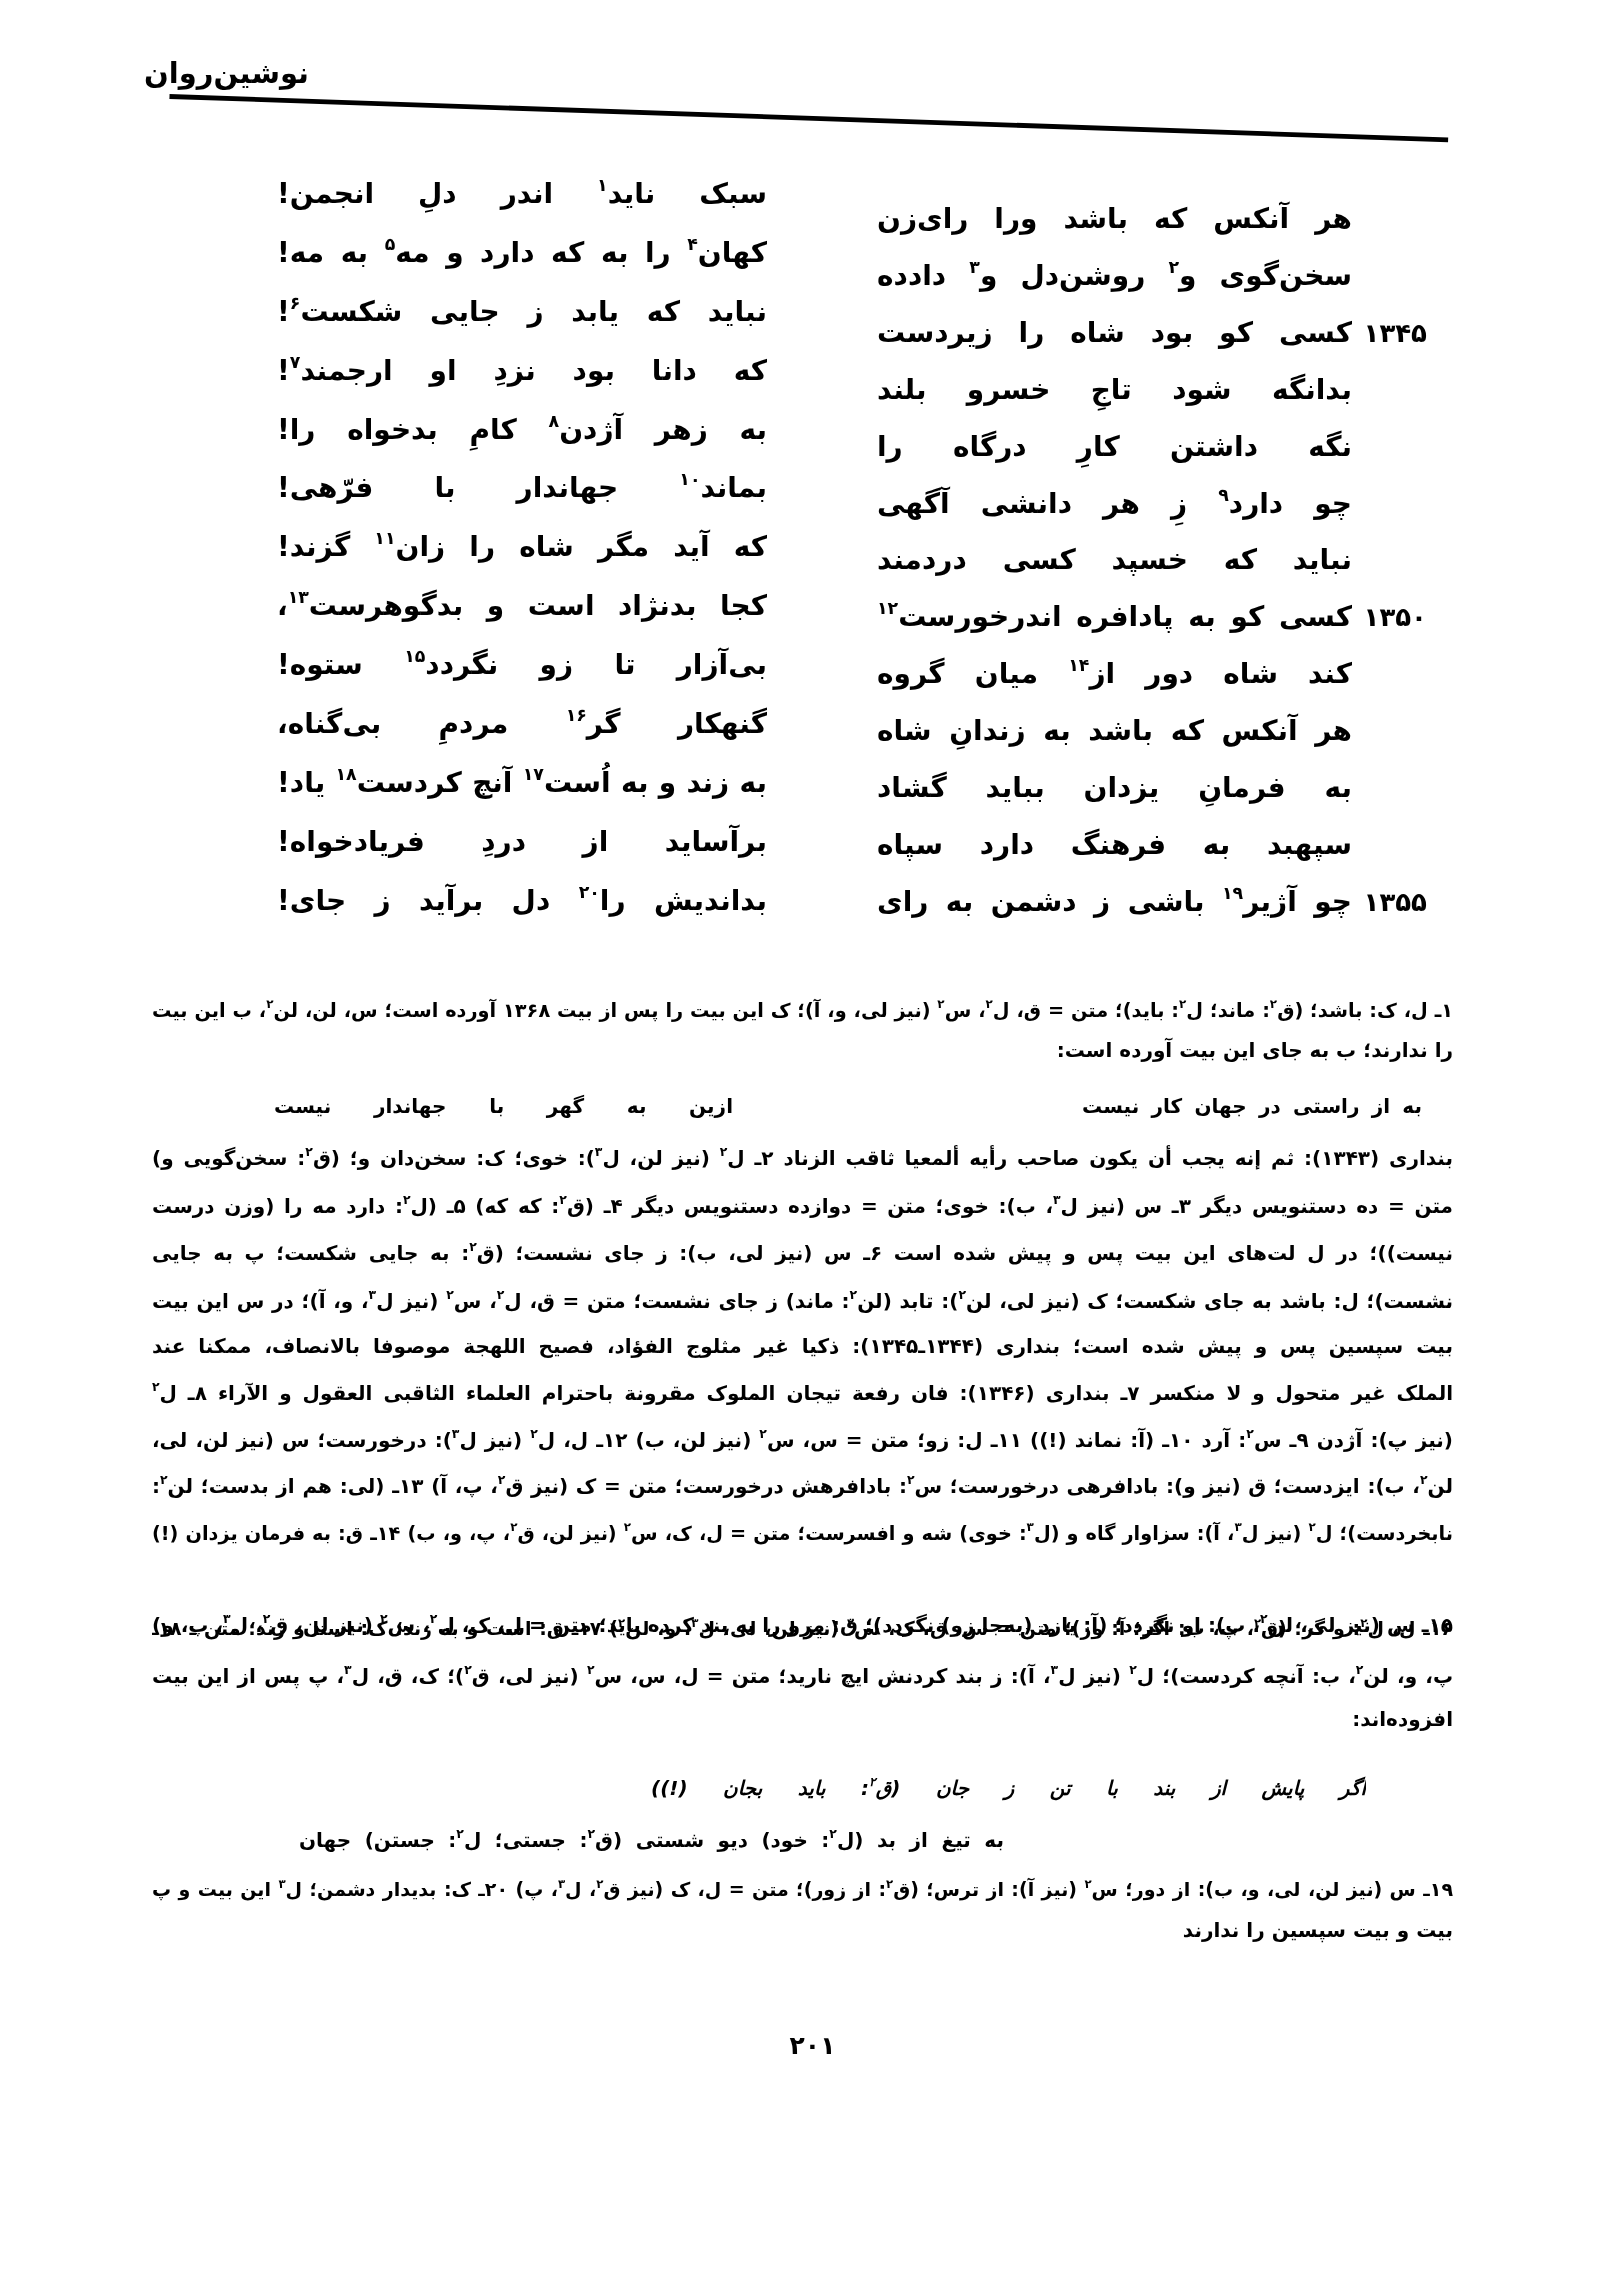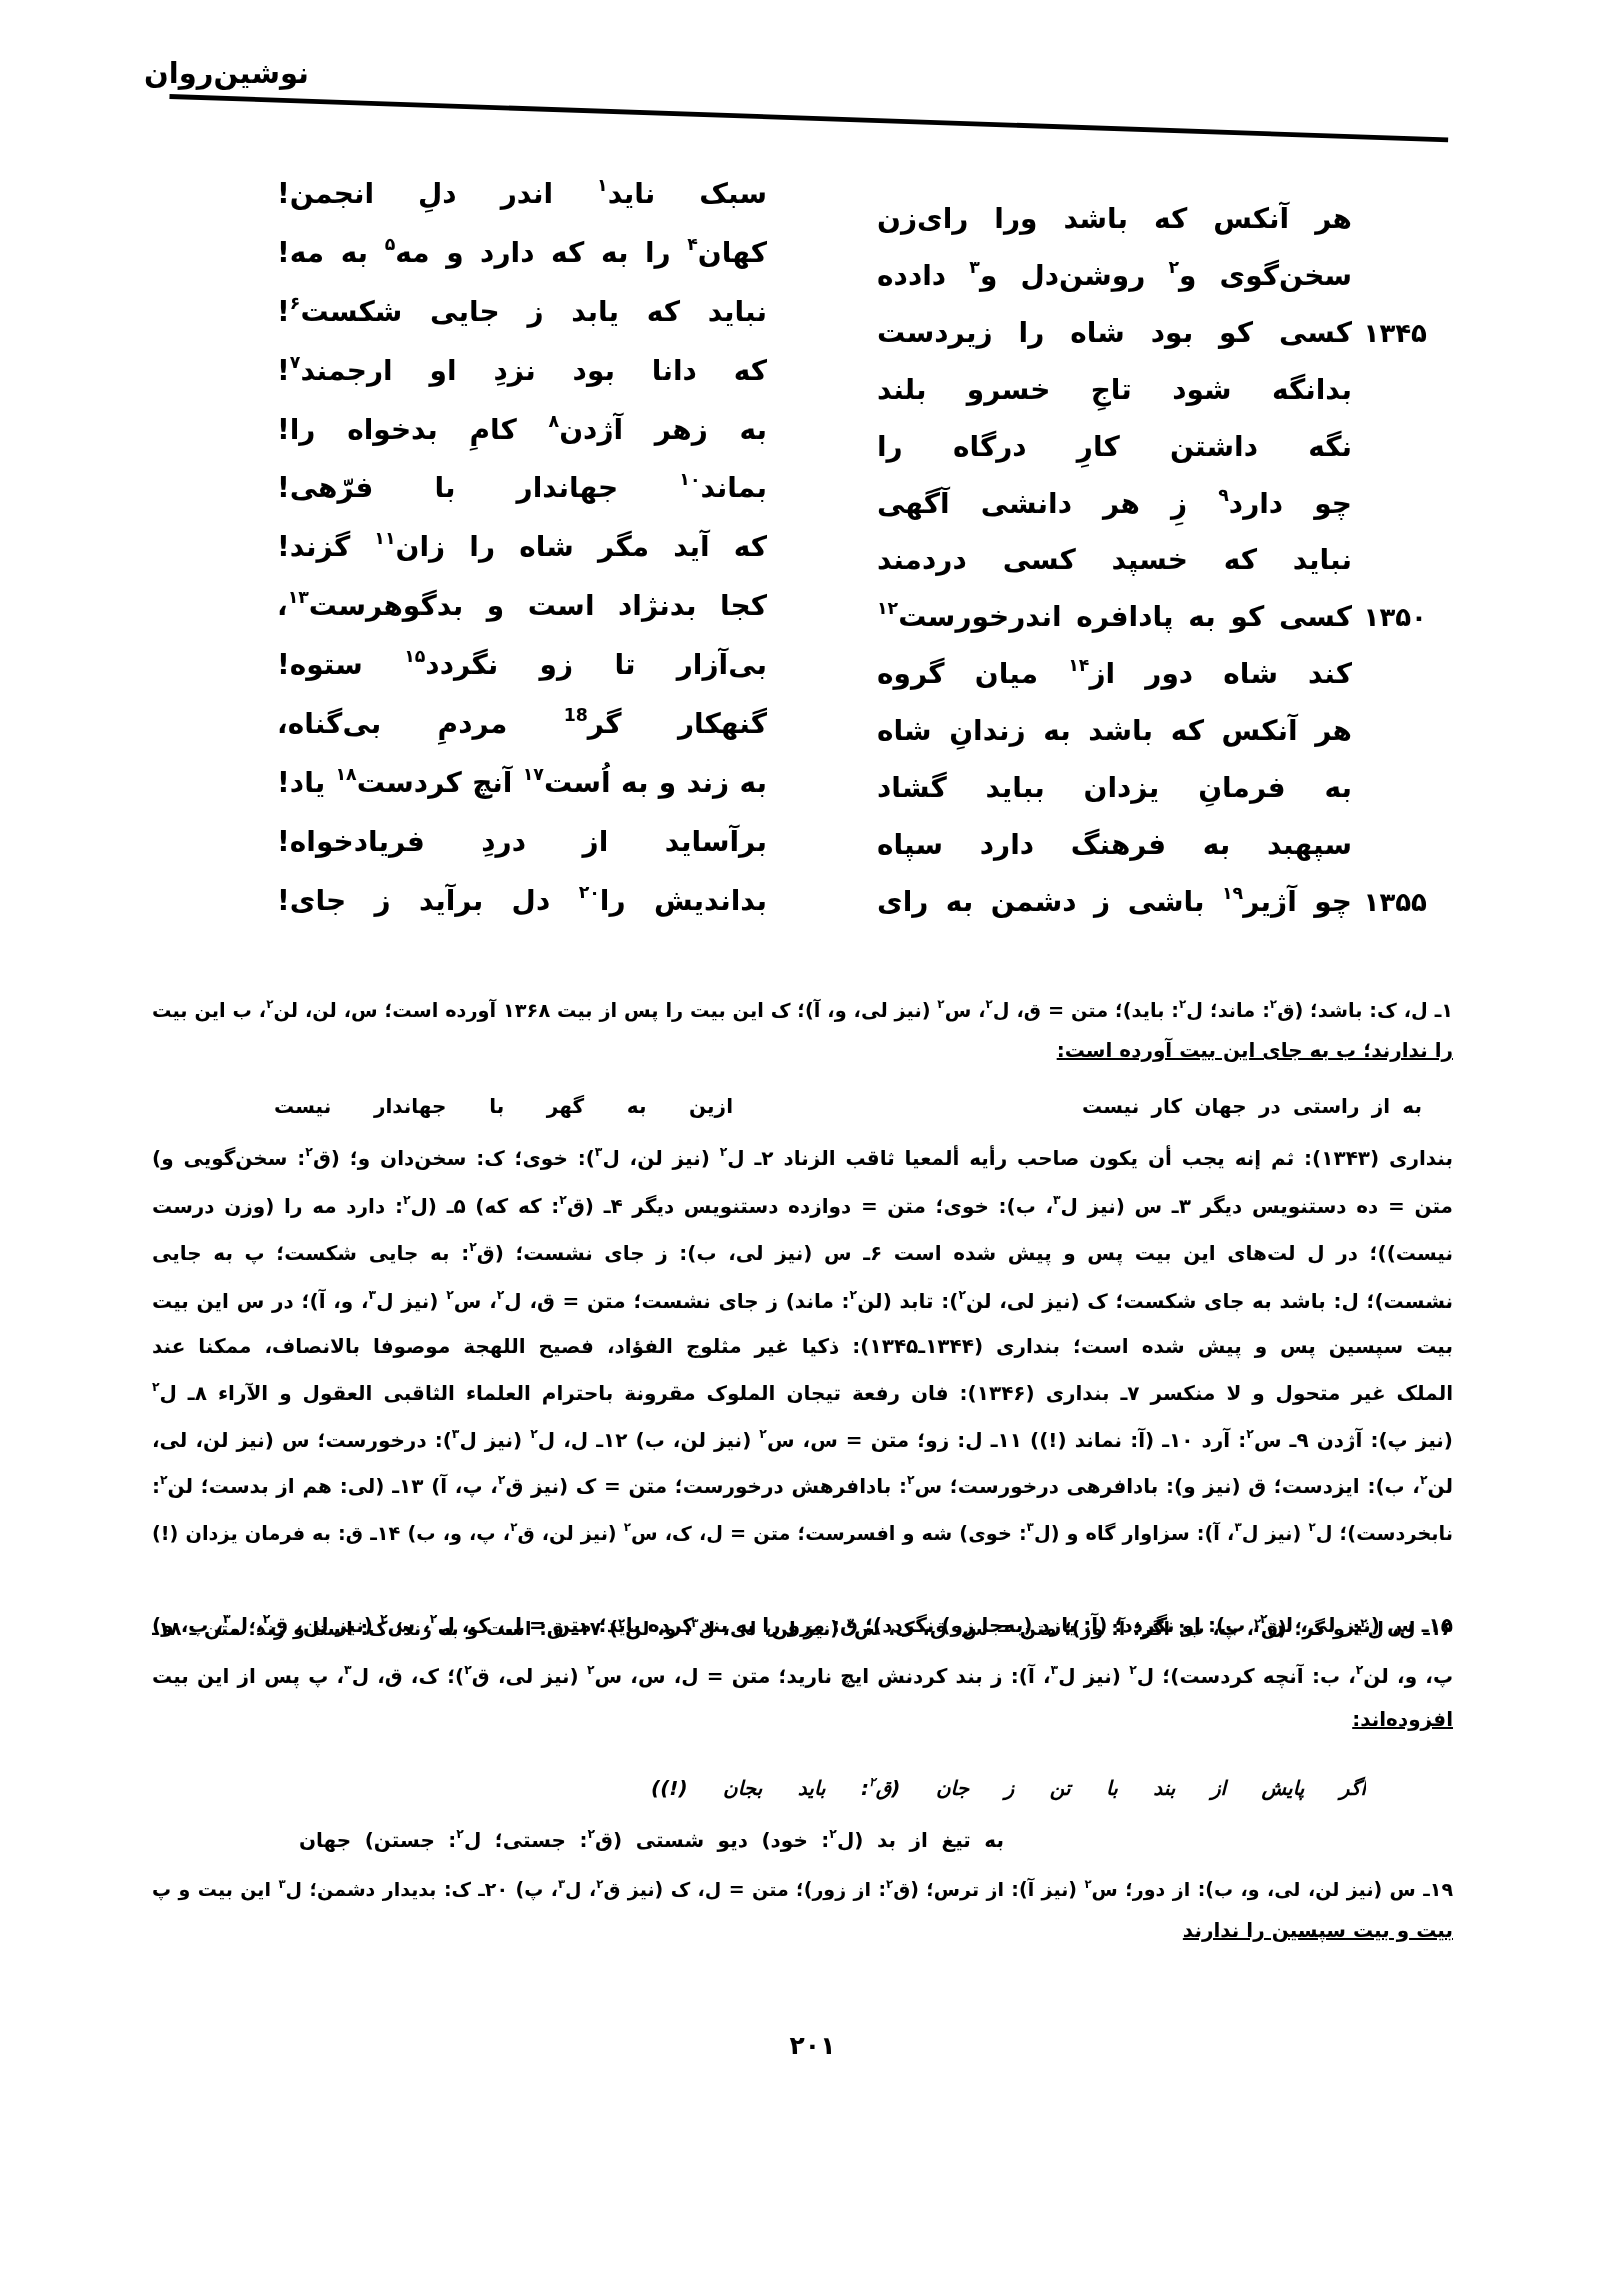--- a/index.html
+++ b/index.html
@@ -18,21 +18,21 @@
   .row {
     position: absolute;
     overflow: hidden;
     white-space: normal;
     text-align: justify;
     text-align-last: justify;
     word-spacing: 0;
   }
   .poem-row { height: 48px; line-height: 48px; font-size: 28px; }
   .fn-row { height: 39px; line-height: 39px; font-size: 20px; }
-  .al-right { text-align: right; text-align-last: right; text-decoration: underline; }
+  .al-right { text-align: right; text-align-last: right; }
   sup {
     font-size: 0.62em;
     line-height: 0;
     vertical-align: 0.72em;
   }
   .running-head {
     left: 145px; top: 52px; width: 164px; height: 42px;
     line-height: 42px; font-size: 29px; text-align: right;
   }
   .rule { left: 0; top: 0; }
@@ -82,21 +82,21 @@
   <div>
     <div class="row poem-row col-left" style="top:170px">سبک ناید<sup>۱</sup> اندر دلِ انجمن!</div>
     <div class="row poem-row col-left" style="top:229px">کهان<sup>۴</sup> را به که دارد و مه<sup>۵</sup> به مه!</div>
     <div class="row poem-row col-left" style="top:288px">نباید که یابد ز جایی شکست<sup>۶</sup>!</div>
     <div class="row poem-row col-left" style="top:347px">که دانا بود نزدِ او ارجمند<sup>۷</sup>!</div>
     <div class="row poem-row col-left" style="top:406px">به زهر آژدن<sup>۸</sup> کامِ بدخواه را!</div>
     <div class="row poem-row col-left" style="top:464px">بماند<sup>۱۰</sup> جهاندار با فرّهی!</div>
     <div class="row poem-row col-left" style="top:523px">که آید مگر شاه را زان<sup>۱۱</sup> گزند!</div>
     <div class="row poem-row col-left" style="top:582px">کجا بدنژاد است و بدگوهرست<sup>۱۳</sup>،</div>
     <div class="row poem-row col-left" style="top:641px">بی‌آزار تا زو نگردد<sup>۱۵</sup> ستوه!</div>
-    <div class="row poem-row col-left" style="top:700px">گنهکار گر<sup>18</sup> مردمِ بی‌گناه،</div>
+    <div class="row poem-row col-left" style="top:700px">گنهکار گر<sup>۱۶</sup> مردمِ بی‌گناه،</div>
     <div class="row poem-row col-left" style="top:759px">به زند و به اُست<sup>۱۷</sup> آنچ کردست<sup>۱۸</sup> یاد!</div>
     <div class="row poem-row col-left" style="top:818px">برآساید از دردِ فریادخواه!</div>
     <div class="row poem-row col-left" style="top:877px">بداندیش را<sup>۲۰</sup> دل برآید ز جای!</div>
   </div>
 
   <div>
     <div class="row fn-row fn-full" style="top: 991px; font-size: 19.3px;">۱ـ ل، ک: باشد؛ (ق<sup>۲</sup>: ماند؛ ل<sup>۲</sup>: باید)؛ متن = ق، ل<sup>۲</sup>، س<sup>۲</sup> (نیز لی، و، آ)؛ ک این بیت را پس از بیت ۱۳۶۸ آورده است؛ س، لن، لن<sup>۲</sup>، ب این بیت</div>
     <div class="row fn-row fn-full al-right" style="top:1031px">را ندارند؛ ب به جای این بیت آورده است:</div>
 
     <div class="row fn-row" style="top:1087px; left:1082px; width:340px;">به از راستی در جهان کار نیست</div>

